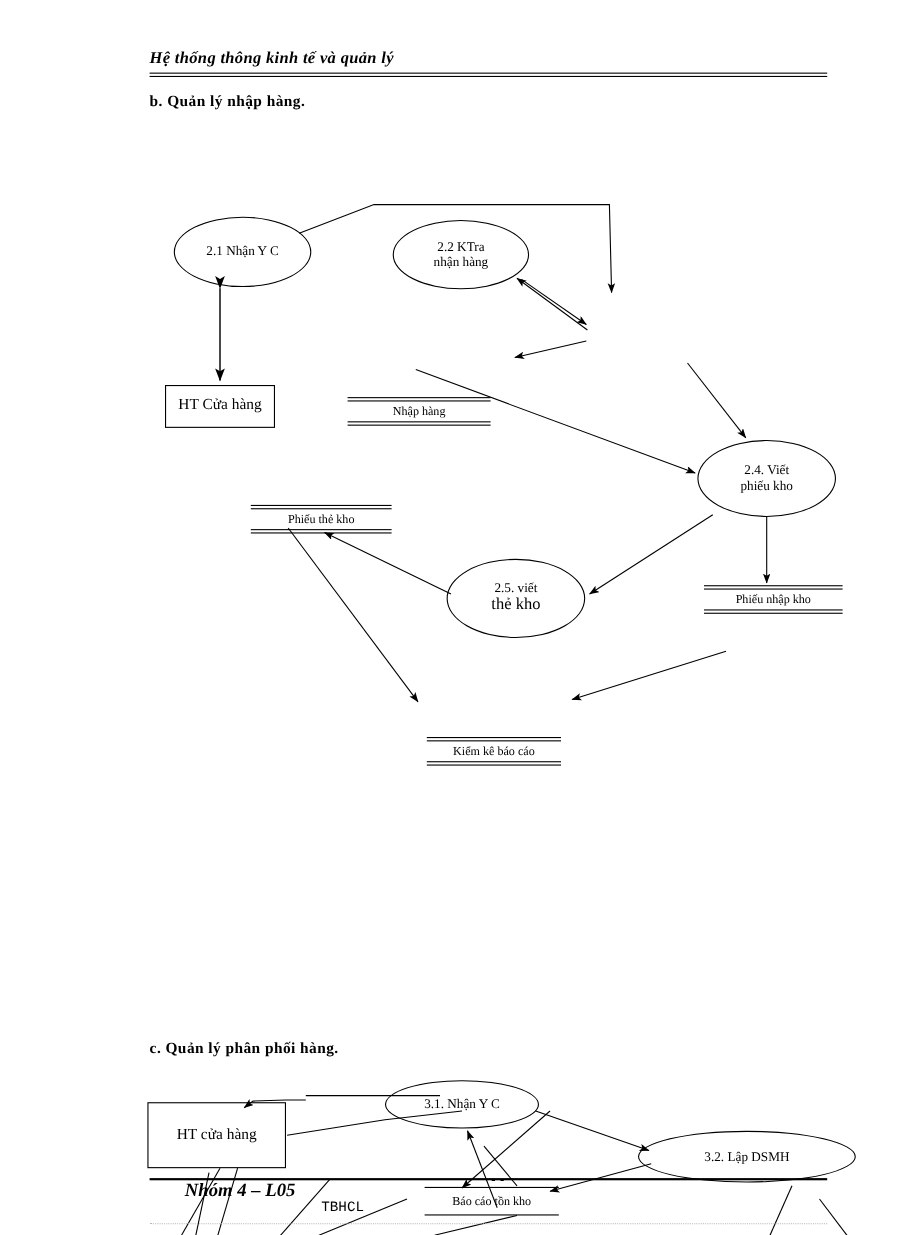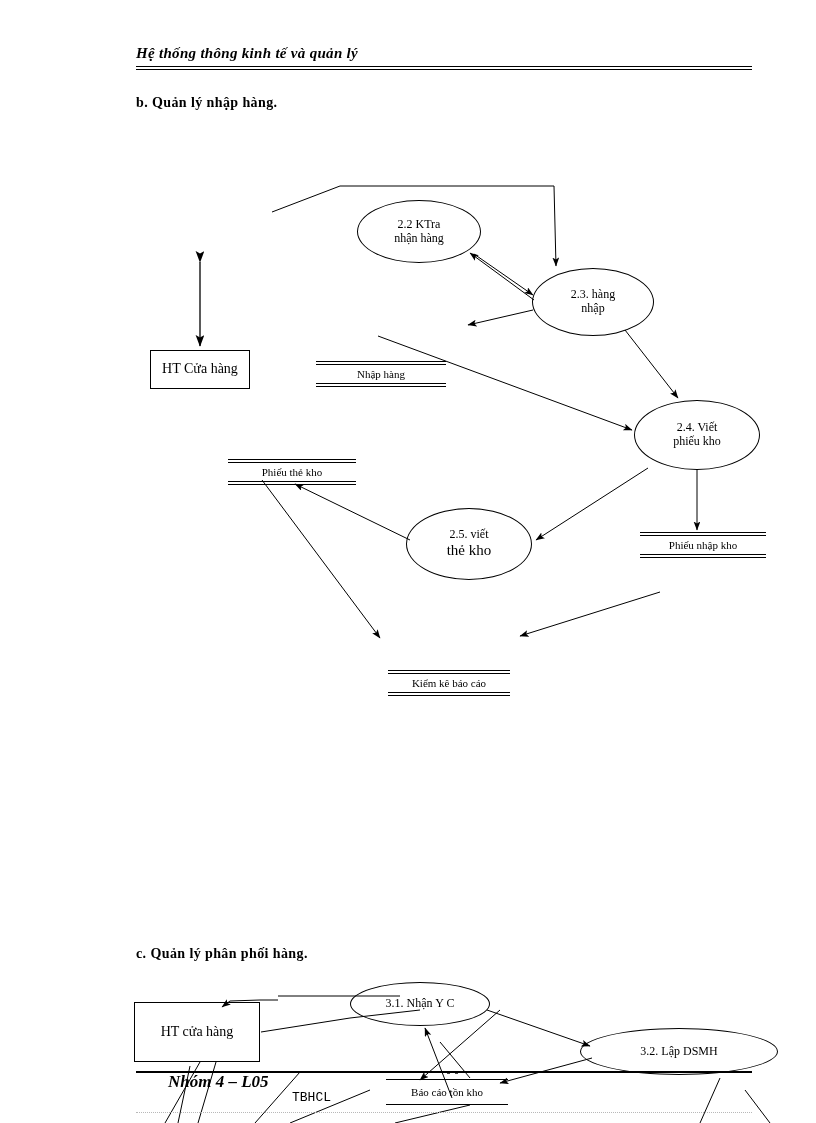--- a/index.html
+++ b/index.html
@@ -36,21 +36,21 @@
 
   
   .caption{
     position:absolute;
     font-family:"Liberation Serif", serif;
     font-weight:bold;
     font-size:14px;
     white-space:nowrap;
     letter-spacing:.4px;
   }
-  #caption-b{left:136px;top:95px;text-align:right;}
+  #caption-b{left:136px;top:85px;text-align:right;}
   #caption-c{left:136px;top:946px;}
 
   
   .footer-rule{
     position:absolute;left:136px;top:1071px;width:616px;height:0;
     border-top:2px solid #000;
   }
   .footer-text{
     position:absolute;left:136px;top:1072px;
     font-family:"Liberation Serif", serif;
@@ -180,34 +180,33 @@
       <path d="M470,1105 L395,1123" fill="none" stroke="#000" stroke-width="1"></path>
       <path d="M720,1078 L700,1123" fill="none" stroke="#000" stroke-width="1"></path>
       <path d="M745,1090 L770,1123" fill="none" stroke="#000" stroke-width="1"></path>
       <path d="M470,1078 L440,1042" fill="none" stroke="#000" stroke-width="1"></path>
 
       <path d="M447,1073 L450,1073" fill="none" stroke="#000" stroke-width="1.4"></path>
       <path d="M455,1073 L458,1073" fill="none" stroke="#000" stroke-width="1.4"></path>
     </svg>
   </div>
 
+  <div class="node ellipse" id="p21" style="left:158px;top:197px;width:125px;height:64px;">
+    <span class="two-line">
+      <span>2.1 Nhận Y C</span>
+    </span>
+  </div>
 
   <div class="node ellipse" id="p22" style="left:357px;top:200px;width:124px;height:63px;">
     <span class="two-line">
       <span>2.2 KTra</span>
       <span>nhận hàng</span>
     </span>
   </div>
 
-  <div class="node ellipse" id="p23" style="left:532px;top:268px;width:122px;height:68px;">
-    <span class="two-line">
-      <span>2.3. hàng</span>
-      <span>nhập</span>
-    </span>
-  </div>
 
   <div class="node ellipse" id="p24" style="left:634px;top:400px;width:126px;height:70px;">
     <span class="two-line">
       <span>2.4. Viết</span>
       <span>phiếu kho</span>
     </span>
   </div>
 
   <div class="node ellipse" id="p25" style="left:406px;top:508px;width:126px;height:72px;">
     <span class="two-line">

